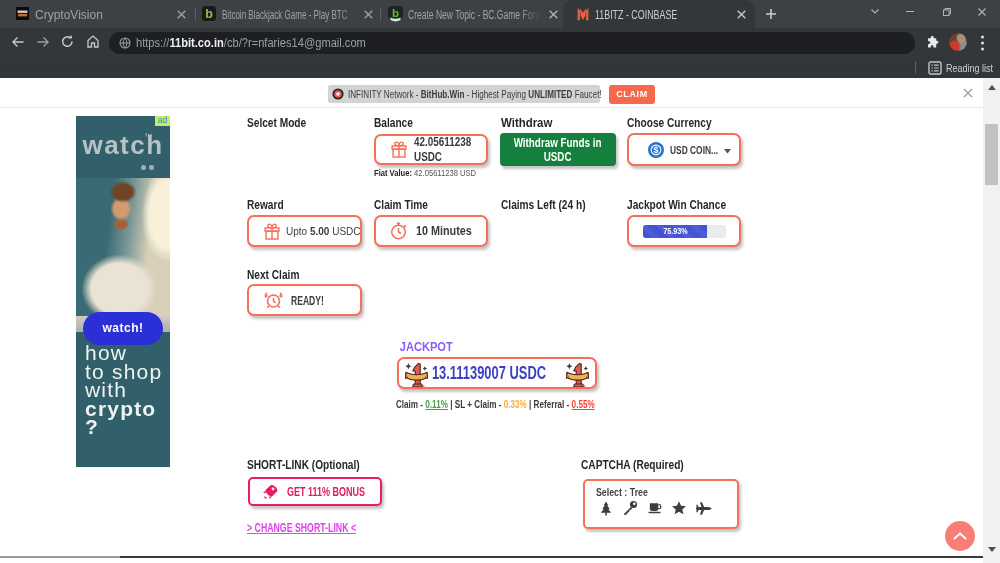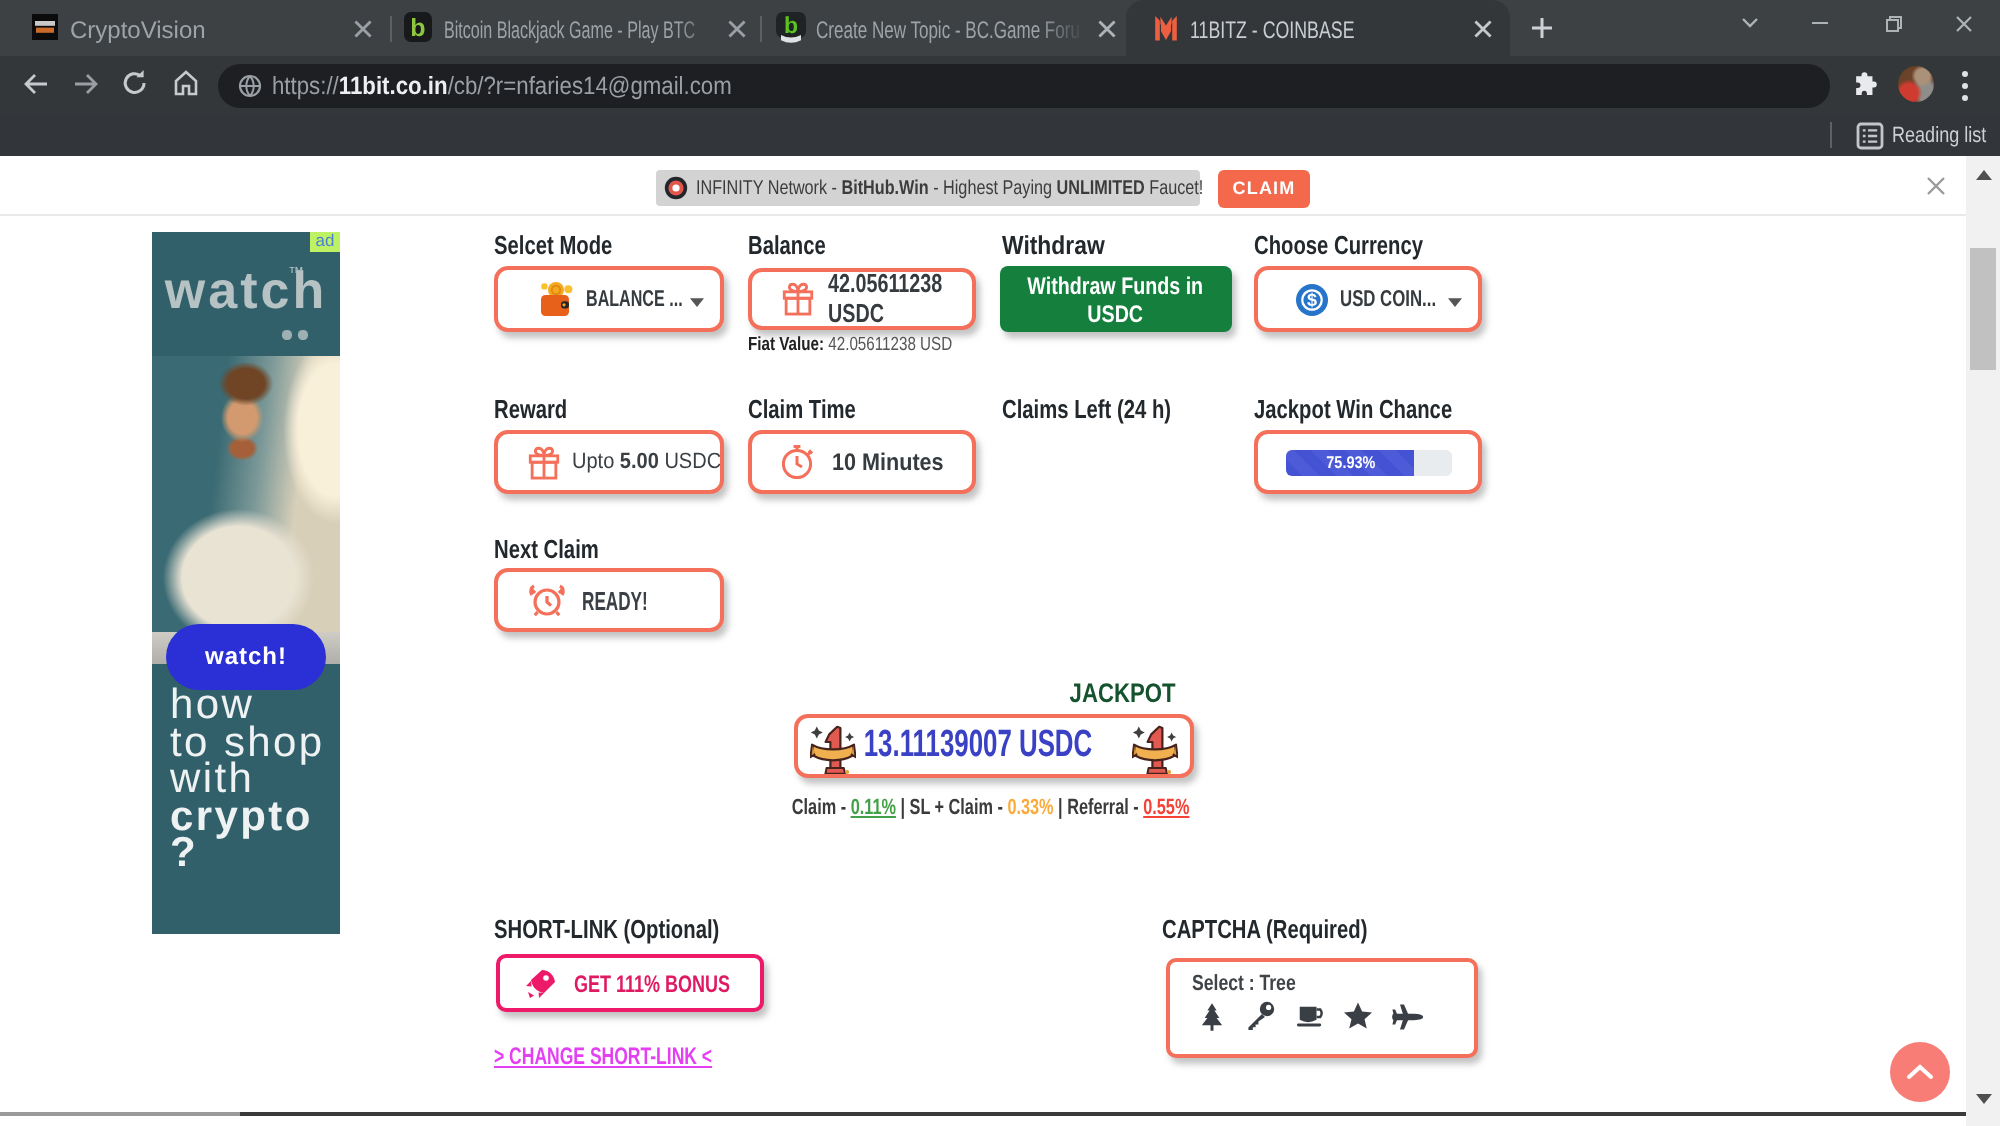--- a/index.html
+++ b/index.html
@@ -171,35 +171,20 @@
     <div class="abs" style="left:7px;top:196px;width:80px;height:33px;border-radius:17px;background:#2a2fd6;color:#fff;font-weight:bold;font-size:12px;text-align:center;line-height:32px;letter-spacing:.5px;">watch!</div>
 
     <div class="abs" style="left:9px;top:228px;font-size:21px;line-height:18.5px;color:#eef2f2;letter-spacing:1.2px;">how<br>to shop<br>with<br><b>crypto</b><br><b>?</b></div>
   </div>
 
   <div class="cardhead" style="left:247px;top:37px;">Selcet Mode</div>
   <div class="cardhead" style="left:374px;top:37px;">Balance</div>
   <div class="cardhead" style="left:501px;top:37px;transform:scaleX(.88);">Withdraw</div>
   <div class="cardhead" style="left:627px;top:37px;">Choose Currency</div>
 
-  <div class="cardbox" style="left:247px;top:55px;width:115px;height:33px;">
-    <svg style="margin-left:20px;flex:none" width="19" height="19" viewBox="0 0 19 19">
-      <circle cx="9" cy="5" r="4" fill="#f6a820"></circle>
-        <circle cx="9" cy="5" r="2.1" fill="none" stroke="#e08a10" stroke-width="1"></circle>
-      <circle cx="3.2" cy="3.2" r="1.6" fill="#fbc02d"></circle>
-        <circle cx="15.2" cy="4.6" r="2" fill="#fbc02d"></circle>
-      <rect x="1.5" y="7.5" width="14" height="10.5" rx="2.2" fill="#e8611a"></rect>
-      <rect x="11.5" y="10.6" width="4" height="3.6" rx="1.6" fill="#272727"></rect>
-        <circle cx="13" cy="12.4" r=".8" fill="#f6a820"></circle>
-    </svg>
-    <span class="boxtxt" style="margin-left:5px;transform:scaleX(.7);">BALANCE ...</span>
-    <svg style="position:absolute;right:8px;top:14px" width="7" height="4.5" viewBox="0 0 8 5">
-        <path d="M0 0 L4 5 L8 0 Z" fill="#555"></path>
-      </svg>
-  </div>
 
   <div class="cardbox" style="left:374px;top:56px;width:114px;height:31px;">
     <svg style="margin-left:15px;flex:none" width="16" height="17" viewBox="0 0 17 18">
       <g fill="none" stroke="#f4705b" stroke-width="1.5">
       <rect x="1.2" y="5.2" width="14.6" height="3.4"></rect>
       <rect x="2.2" y="8.6" width="12.6" height="8.4"></rect>
       <path d="M8.5 5.2 L8.5 17 M8.5 5 C5 5 3.6 3.8 4 2.2 C4.4 .9 6.5 .8 7.5 2 C8.2 2.9 8.5 4 8.5 5 C12 5 13.4 3.8 13 2.2 C12.6 .9 10.5 .8 9.5 2 C8.8 2.9 8.5 4 8.5 5"></path>
       </g>
     </svg>
     <span class="boxtxt" style="margin-left:7px;font-size:13px;line-height:14.5px;transform:scaleX(.76);">42.05611238<br>USDC</span>
@@ -261,21 +246,21 @@
     <svg style="margin-left:15px;flex:none" width="19" height="18" viewBox="0 0 19 18">
       <g fill="none" stroke="#f4705b" stroke-width="1.6">
         <circle cx="9.5" cy="10" r="6"></circle>
         <path d="M9.5 7 L9.5 10 L11.5 11.8"></path>
         <path d="M3.5 5.5 L1.6 3.6 M2 6.5 C0.8 5 1.5 2.8 3 2 M15.5 5.5 L17.4 3.6 M17 6.5 C18.2 5 17.5 2.8 16 2 M4.8 15 L3.4 16.6 M14.2 15 L15.6 16.6"></path>
       </g>
     </svg>
     <span style="margin-left:8px;font-size:13px;font-weight:600;color:#3a4046;display:inline-block;transform:scaleX(.66);transform-origin:0 50%;">READY!</span>
   </div>
 
-  <div class="abs" style="left:394px;top:261px;width:200px;text-align:right;font-size:13.5px;font-weight:bold;color:#14532d;"><span style="display:inline-block;transform:scaleX(.82);">JACKPOT</span></div>
+  <div class="abs" style="left:394px;top:261px;width:200px;text-align:left;font-size:13.5px;font-weight:bold;color:#8b5cf6;"><span style="display:inline-block;transform:scaleX(.82);">JACKPOT</span></div>
   <div class="cardbox" style="left:397px;top:279px;width:200px;height:32px;">
     <svg class="abs" style="left:6px;top:2px" width="23" height="27" viewBox="0 0 23 27">
       <path d="M9.6 6.2 L13.6 2.4 L15.2 3 L15.2 24.5 L10.2 24.5 L10.2 10 L7.8 10 Z" fill="#e05a52" stroke="#47231d" stroke-width="1.1" stroke-linejoin="round"></path>
       <path d="M8.3 23 L16.9 23 L17.5 25.9 L7.7 25.9 Z" fill="#e05a52" stroke="#47231d" stroke-width="1" stroke-linejoin="round"></path>
       <path d="M1 11.3 C6.2 14.5 16.8 14.5 22 11.3 L21.2 16.9 C15.9 19.9 7.1 19.9 1.8 16.9 Z" fill="#f0b050" stroke="#47231d" stroke-width="1.1" stroke-linejoin="round"></path>
       <path d="M1 11.3 L0.2 17.6 L2.6 16.1 M22 11.3 L22.8 17.6 L20.4 16.1" fill="#d89a3c" stroke="#47231d" stroke-width="1" stroke-linejoin="round"></path>
       <path d="M3.4 2.2 l1 2 l2 1 l-2 1 l-1 2 l-1 -2 l-2 -1 l2 -1 Z" fill="#3f3f3f"></path>
       <path d="M19.8 5.2 l.75 1.5 l1.5 .75 l-1.5 .75 l-.75 1.5 l-.75 -1.5 l-1.5 -.75 l1.5 -.75 Z" fill="#3f3f3f"></path>
       <circle cx="18.6" cy="25" r="1" fill="#e6a23c"></circle>
     </svg>

